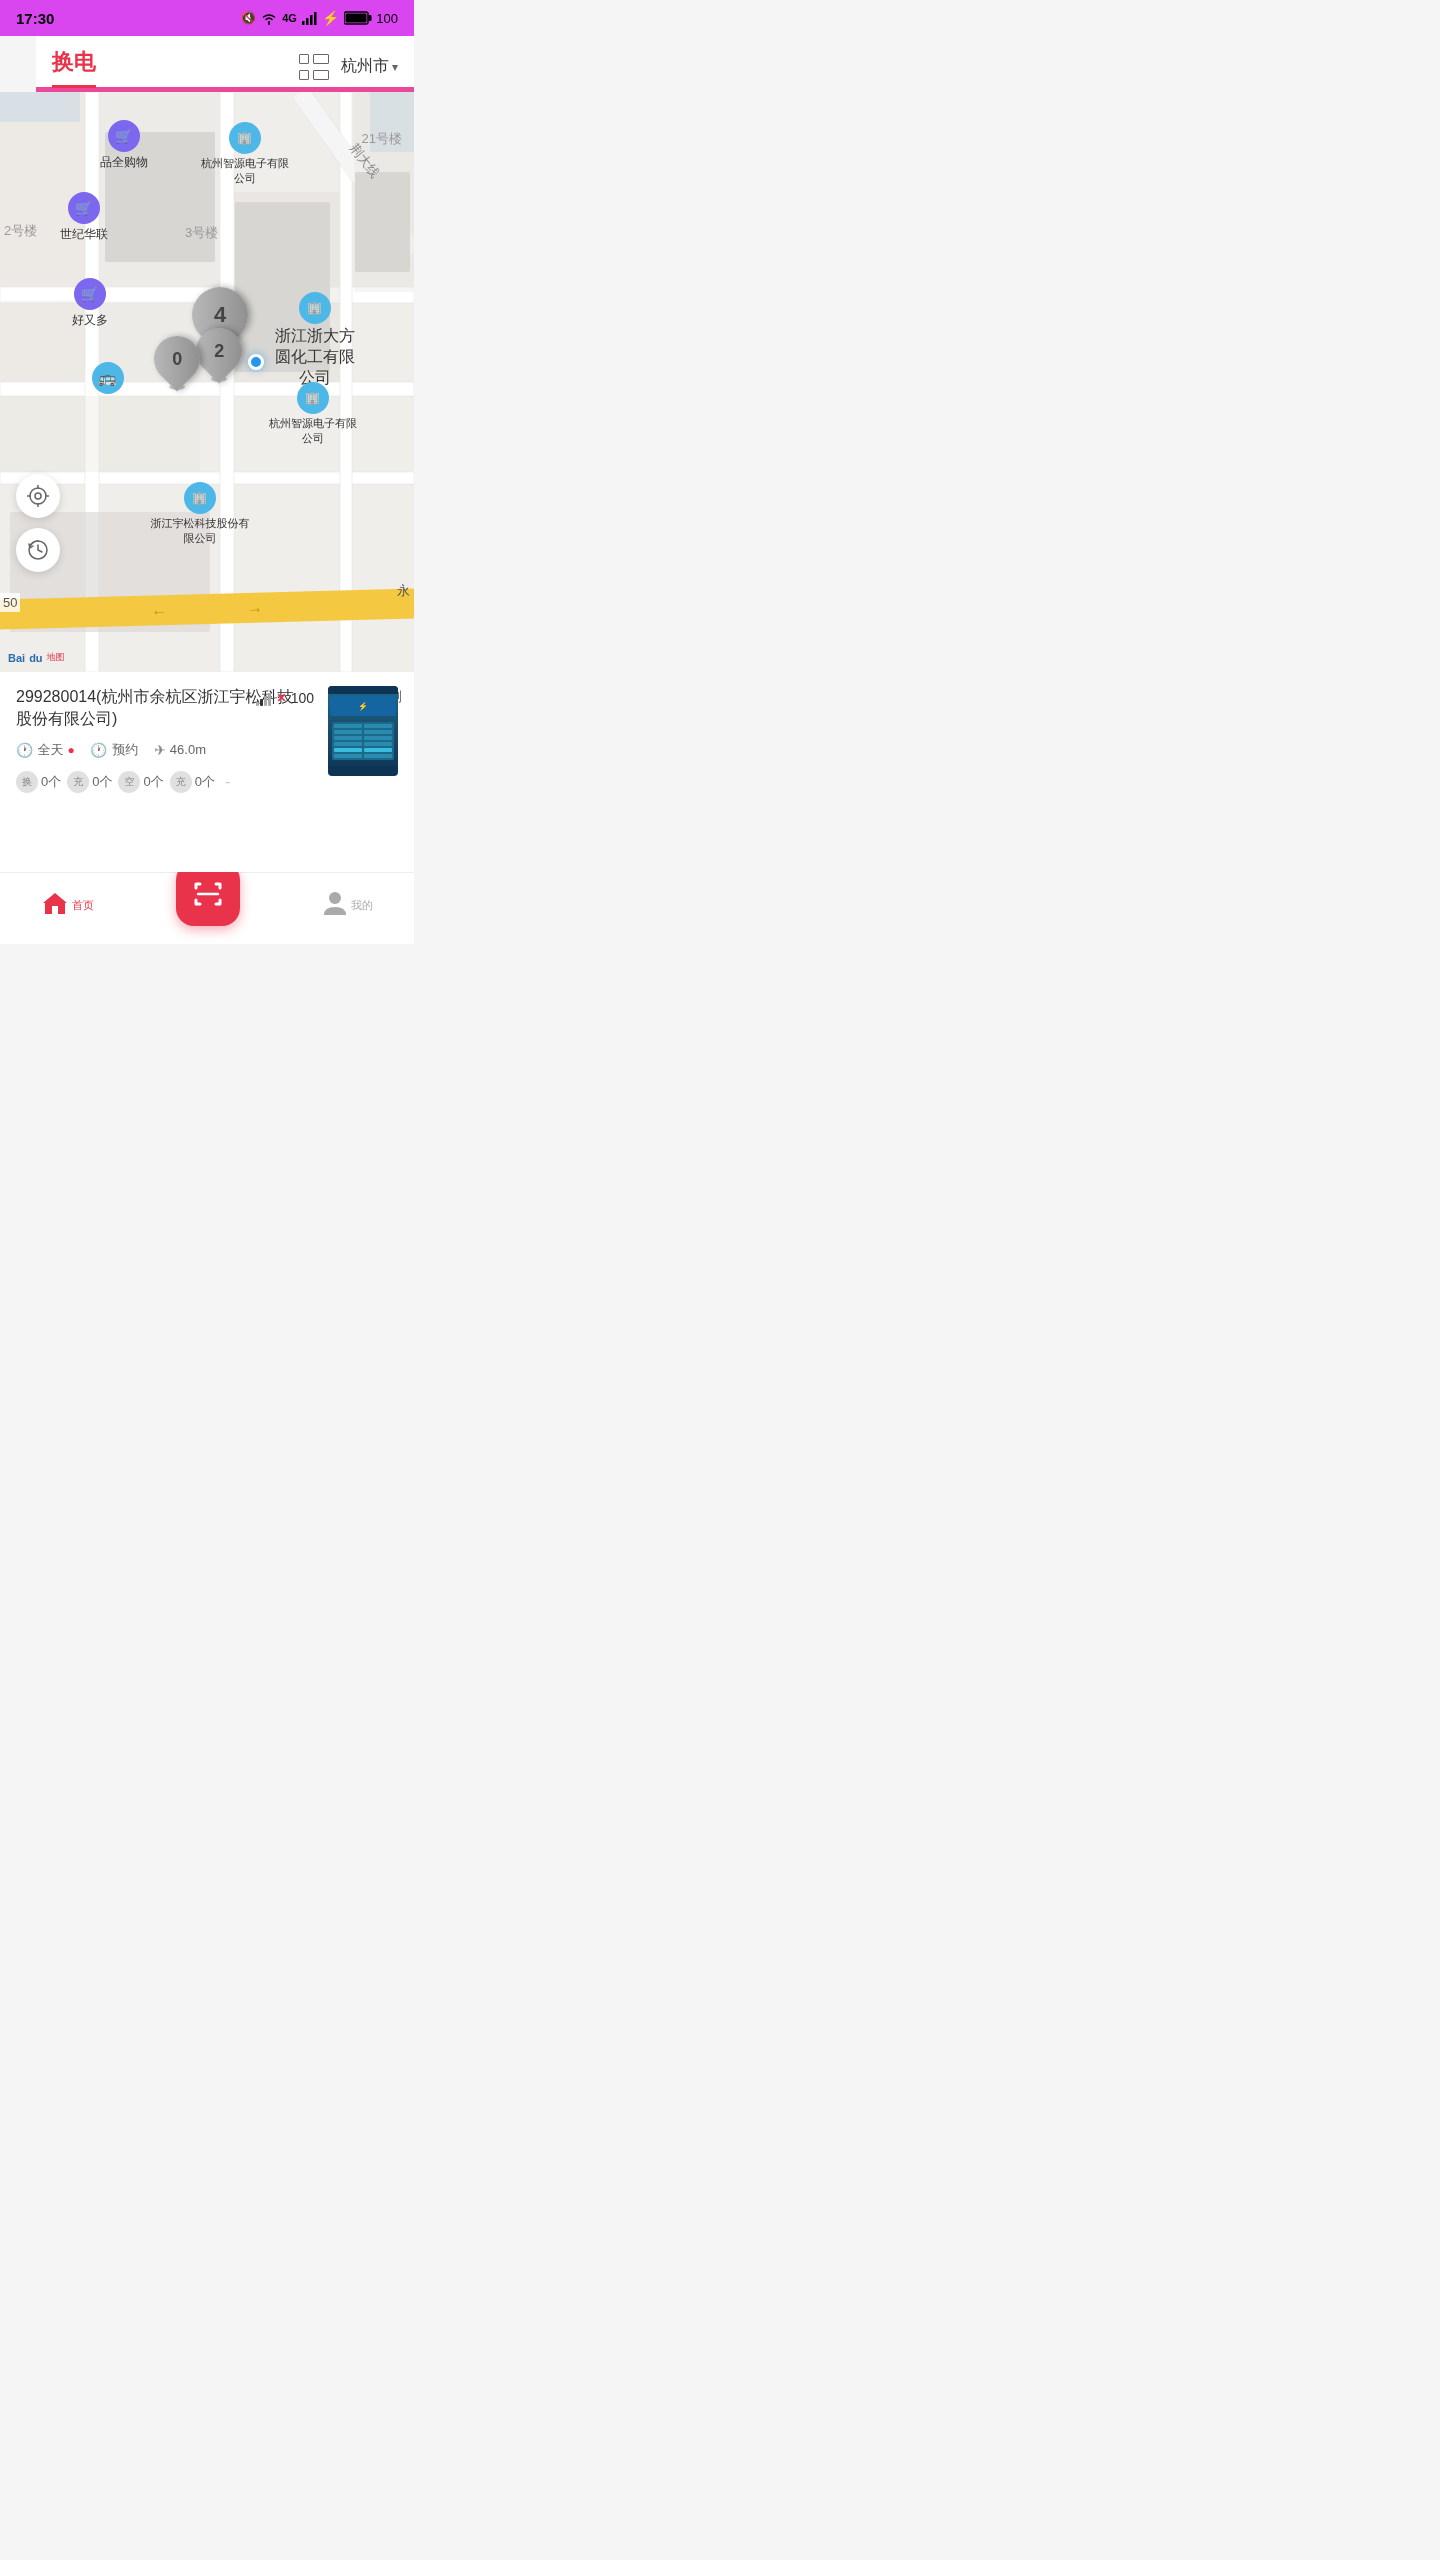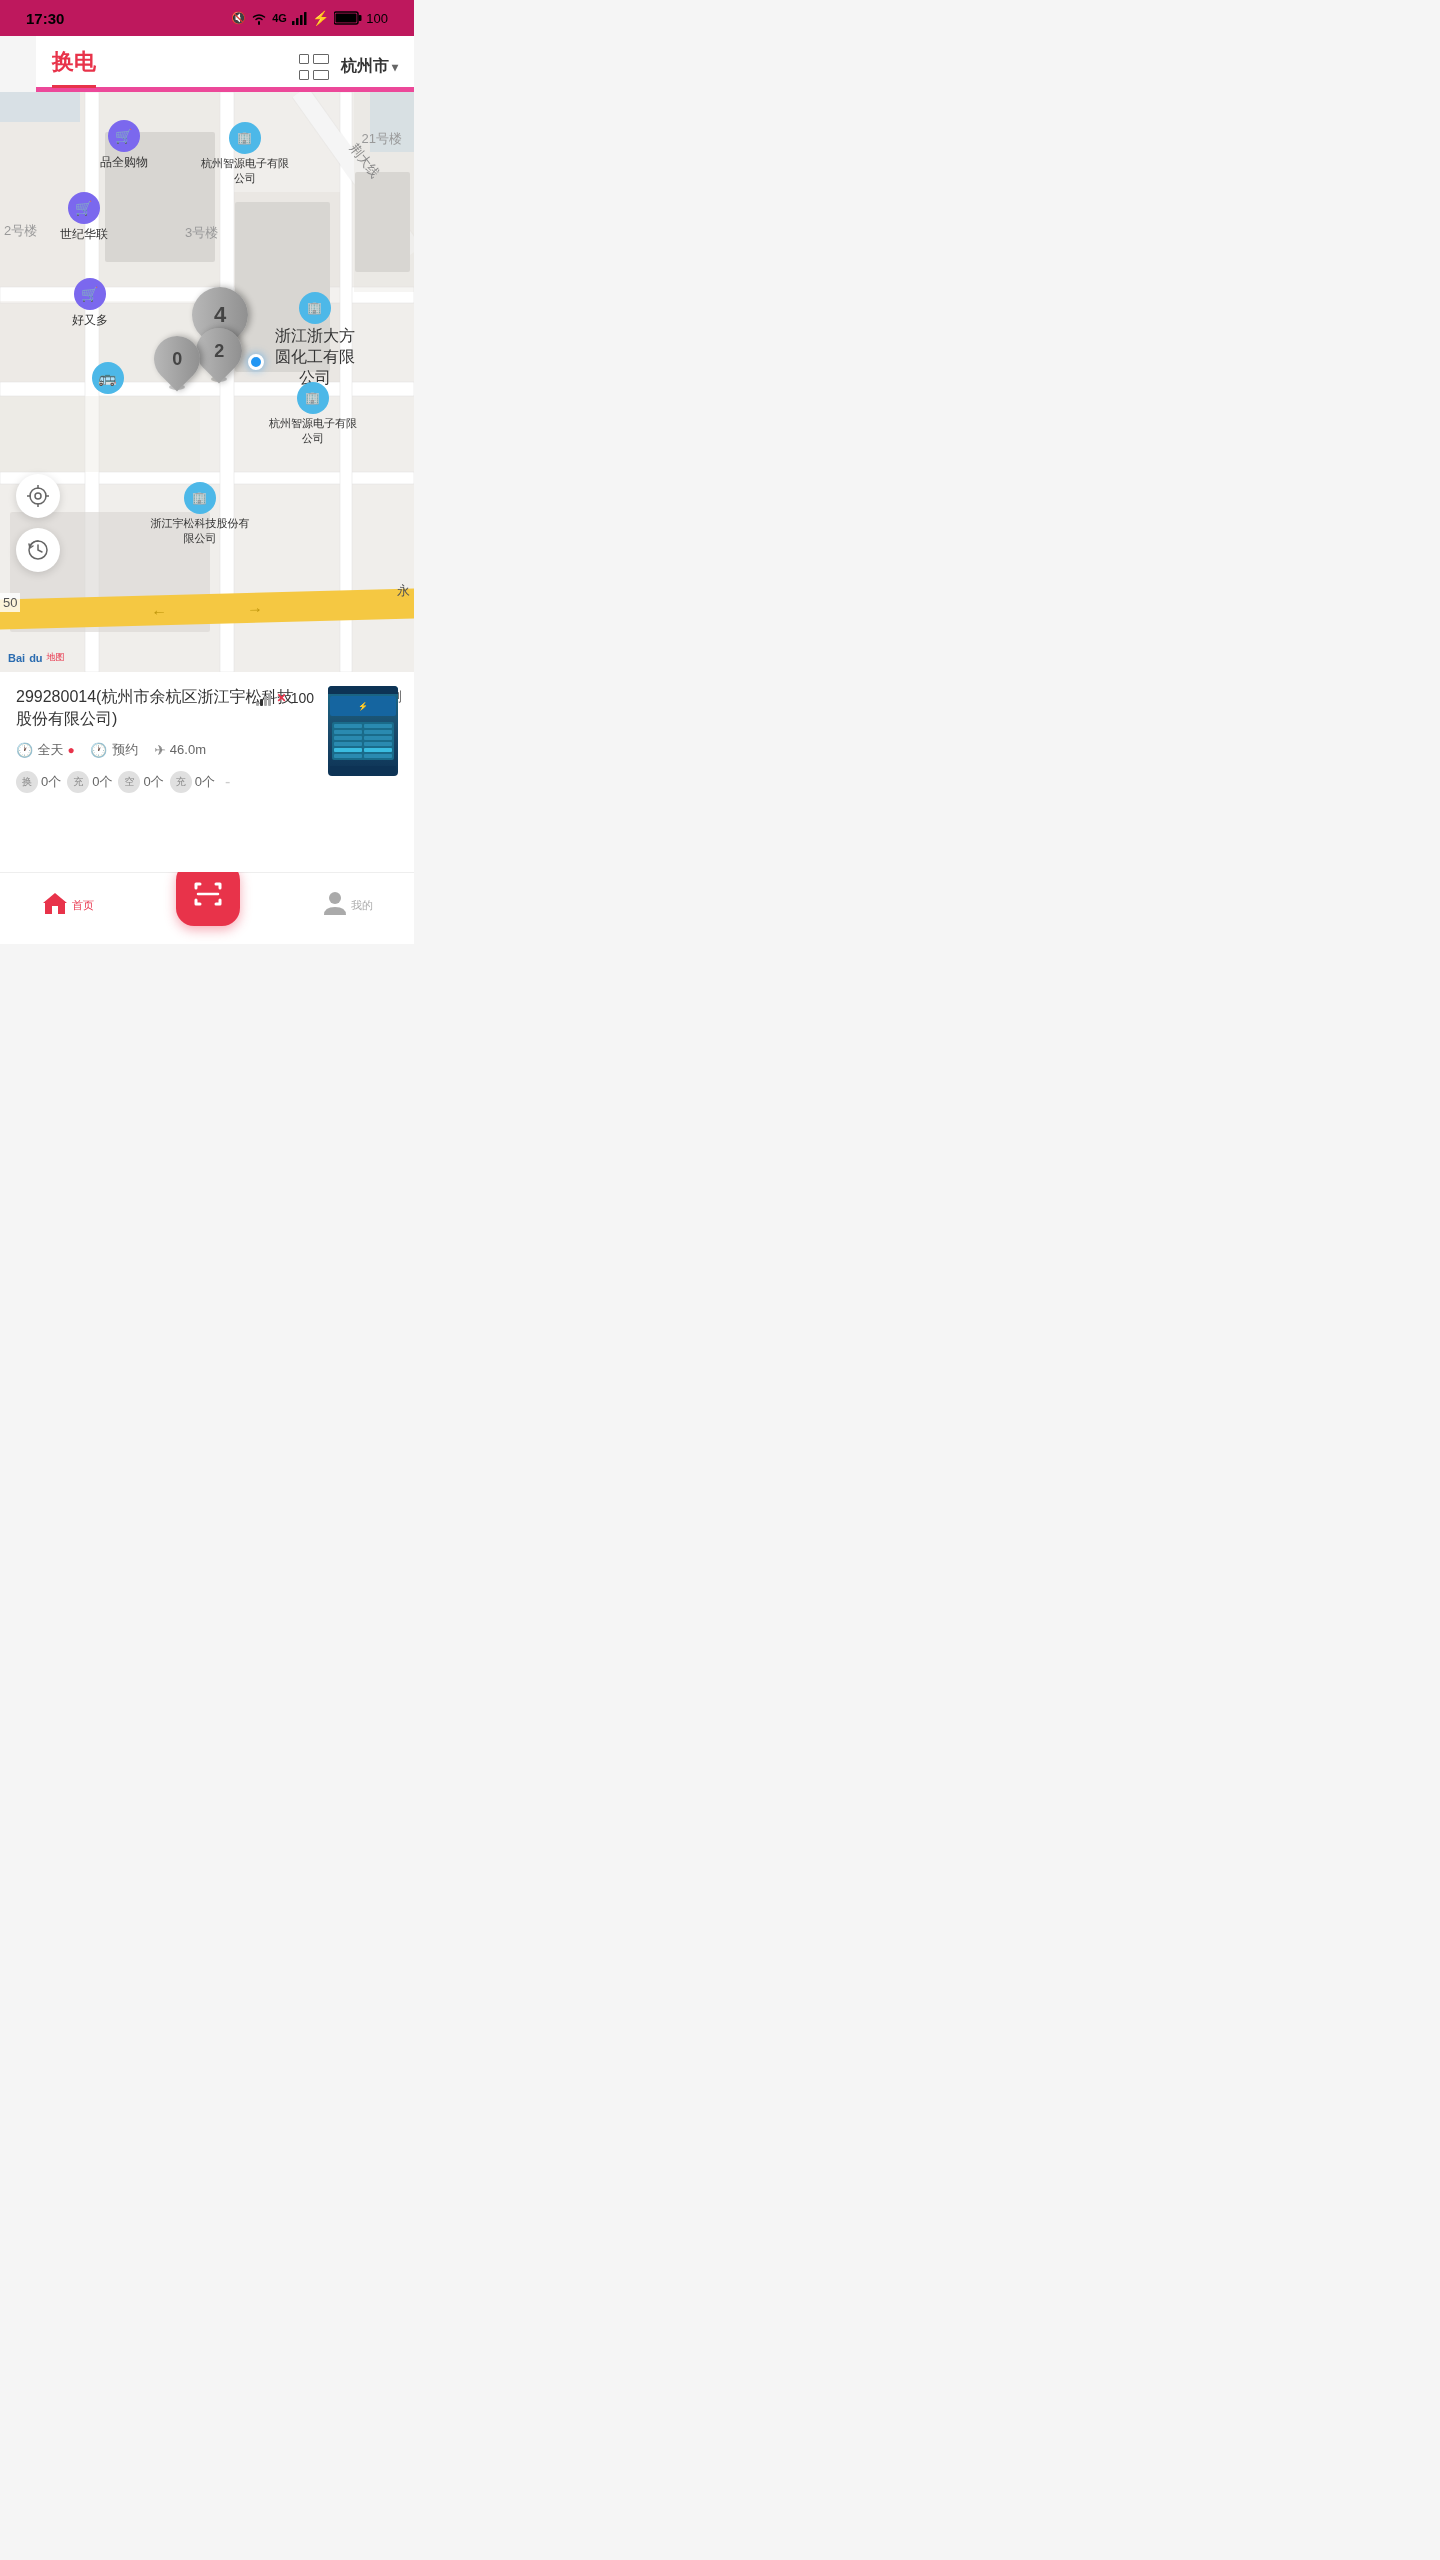--- a/index.html
+++ b/index.html
@@ -12,22 +12,22 @@
       background: #f5f5f5;
       position: relative;
       overflow-x: hidden;
     }
 
     
     .status-bar {
       display: flex;
       justify-content: space-between;
       align-items: center;
-      padding: 6px 26px;
-      background: #be185d;
+      padding: 6px 16px;
+      background: #d946ef;
       height: 36px;
     }
     .status-time {
       font-size: 15px;
       font-weight: 600;
       color: #000;
     }
     .status-icons {
       display: flex;
       align-items: center;
@@ -56,21 +56,20 @@
       font-weight: 600;
       color: #e8334a;
       border-bottom: 3px solid #e8334a;
       padding-bottom: 8px;
       margin-bottom: -1px;
     }
     .header-right {
       display: flex;
       align-items: center;
       gap: 12px;
-      font-weight: bold;
     }
     .grid-icon {
       width: 30px;
       height: 26px;
       display: flex;
       flex-direction: column;
       justify-content: space-between;
     }
     .grid-row {
       display: flex;

